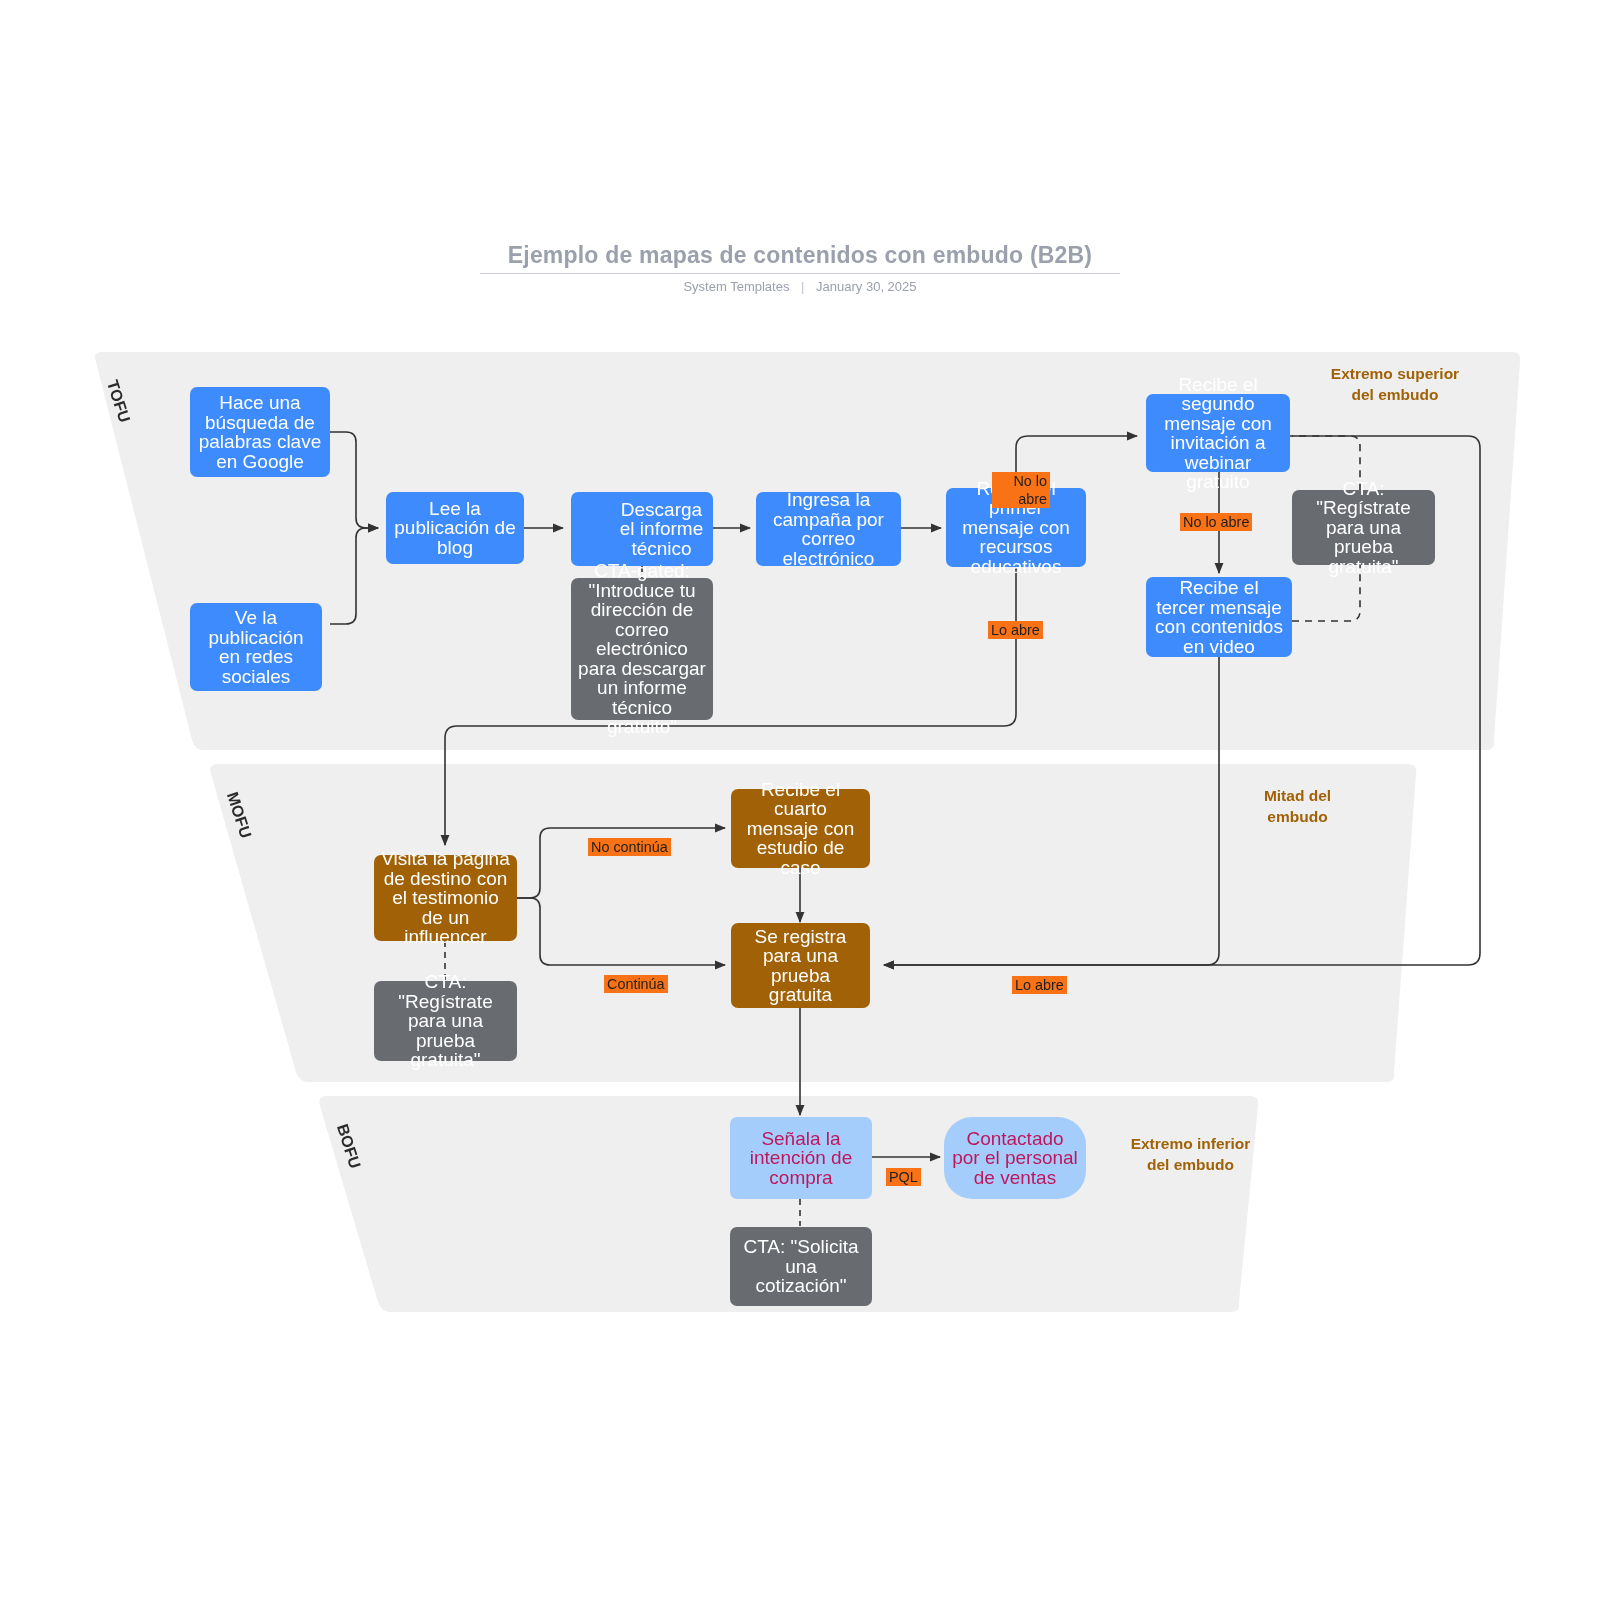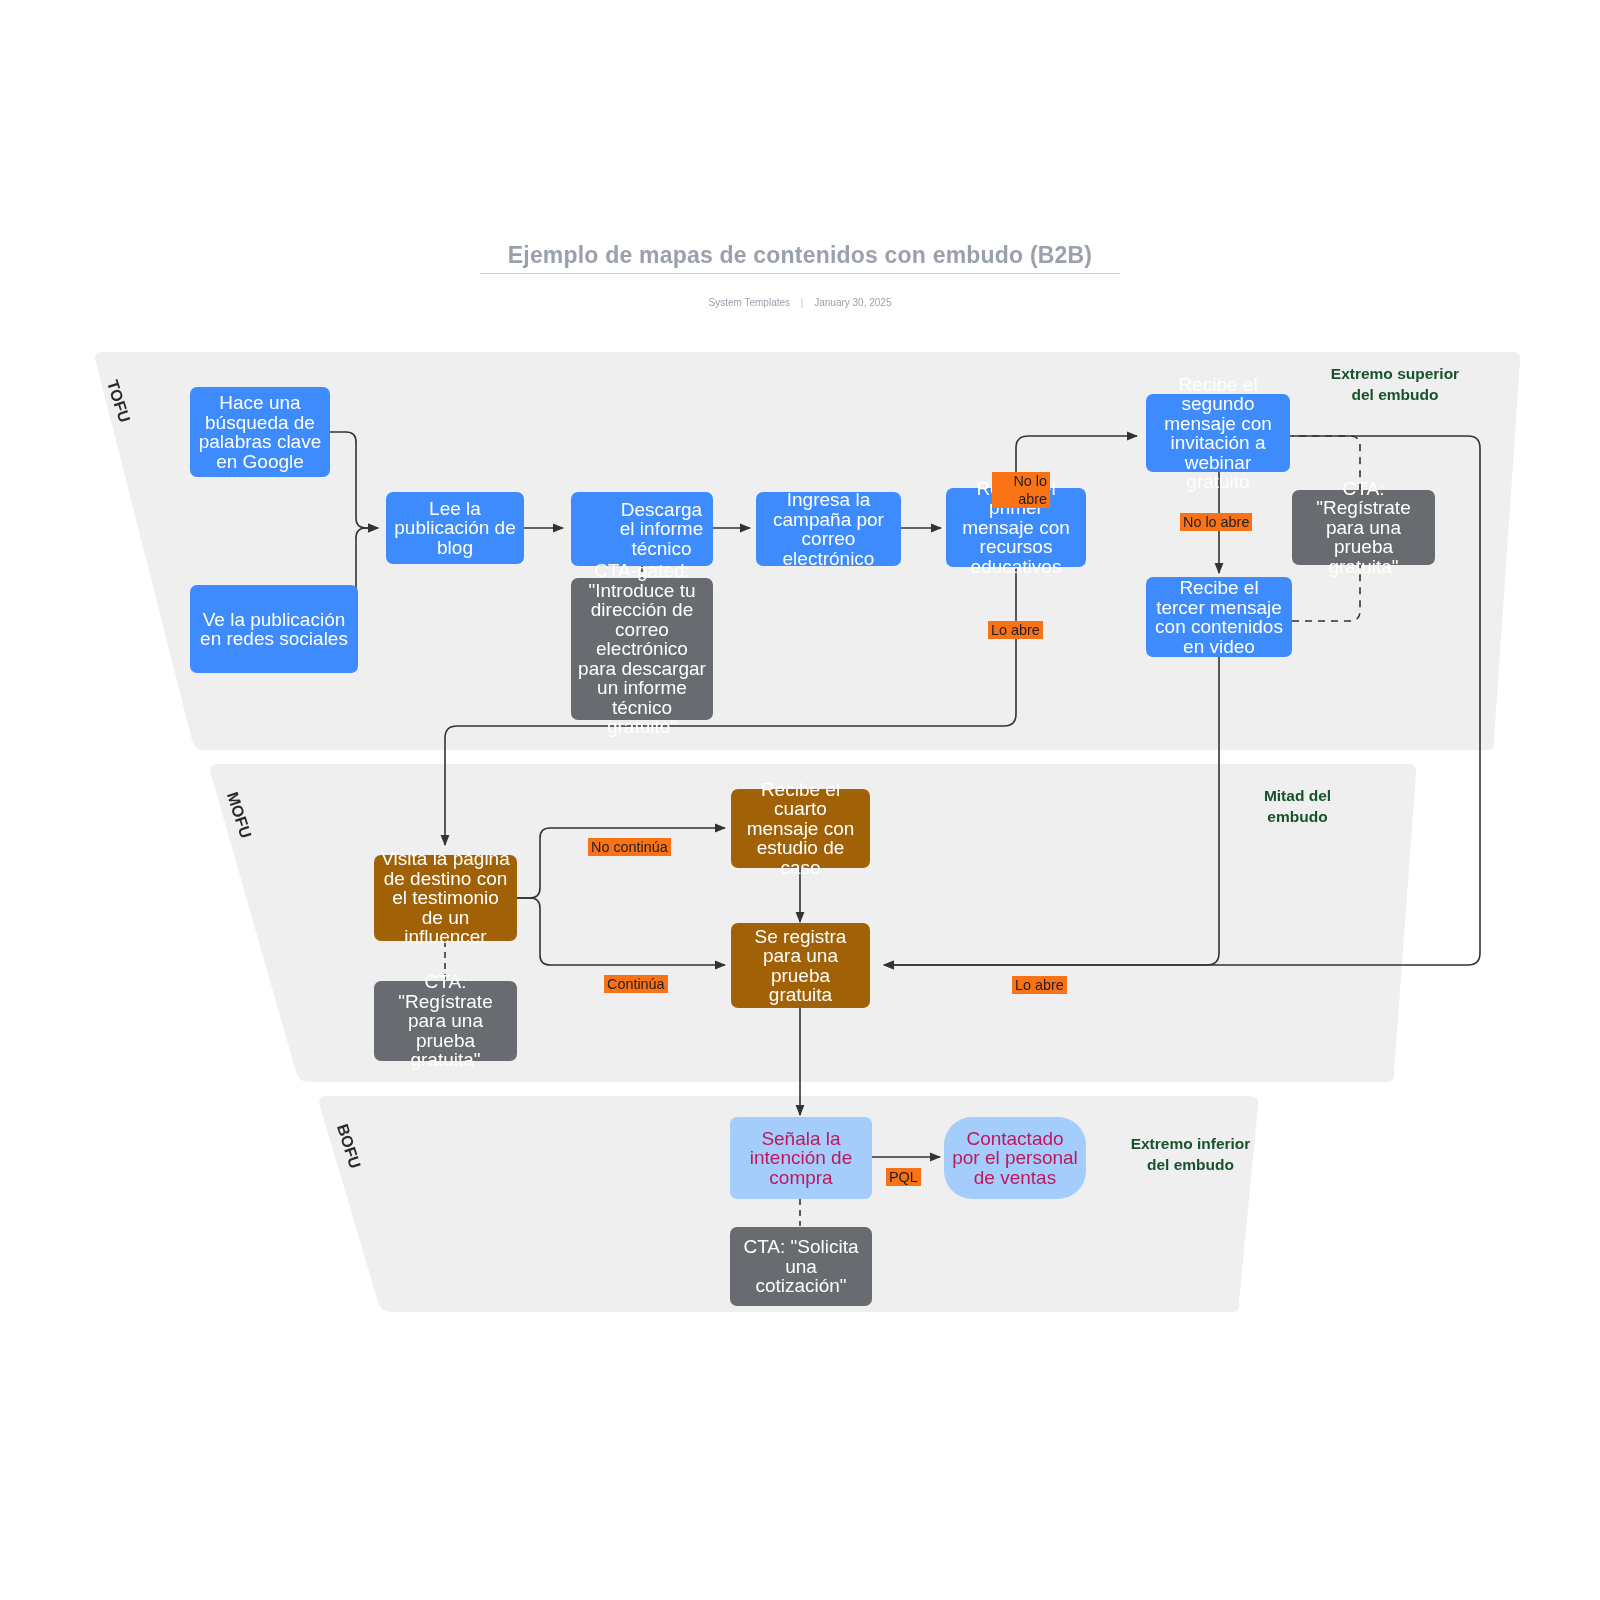--- a/index.html
+++ b/index.html
@@ -3,36 +3,36 @@
 <meta charset="utf-8">
 <style>
   html,body{margin:0;padding:0;background:#ffffff;}
   body{width:1600px;height:1600px;font-family:"Liberation Sans",sans-serif;position:relative;overflow:hidden;}
   #stage{position:absolute;left:0;top:0;width:1600px;height:1600px;}
   svg#canvas{position:absolute;left:0;top:0;width:1600px;height:1600px;}
 
   .hdr{position:absolute;left:0;top:240px;width:1600px;text-align:center;}
   .hdr-title{font-size:23px;font-weight:bold;color:#9aa0ac;letter-spacing:.2px;line-height:30px;}
   .hdr-rule{width:640px;height:1px;background:#c9ccd3;margin:3px auto 0 auto;}
-  .hdr-sub{margin-top:23px;font-size:10px;color:#9aa0ac;}
+  .hdr-sub{margin-top:5px;font-size:13px;color:#9aa0ac;}
   .hdr-sep{display:inline-block;margin:0 8px;color:#c0c4cc;}
 
   .node{position:absolute;box-sizing:border-box;border-radius:7px;display:flex;
         align-items:center;justify-content:center;text-align:center;padding:5px 7px;
         font-size:19px;line-height:19.5px;}
   .n-tofu{background:#3d8bfd;color:#ffffff;}
   .n-mofu{background:#a16207;color:#ffffff;}
   .n-bofu{background:#a5cdfc;color:#be185d;}
   .n-cta{background:#686b70;color:#ffffff;}
 
   .edge-label{position:absolute;font-size:14.4px;line-height:18px;color:#1f1f1f;
               background:#f97316;padding:0 3px;text-align:right;white-space:nowrap;margin-top:20px;}
   .edge-label.wrap{white-space:normal;width:52px;}
 
-  .stage-label{position:absolute;font-size:15.5px;font-weight:bold;color:#14532d;
+  .stage-label{position:absolute;font-size:15.5px;font-weight:bold;color:#a16207;
                line-height:21px;text-align:center;}
   .rot-label{position:absolute;font-size:16px;font-weight:bold;color:#2b2b2b;
              transform-origin:left top;white-space:nowrap;}
 </style>
 </head>
 <body>
 
 <div id="stage">
 
   <svg id="canvas" viewBox="0 0 1600 1600">
@@ -109,21 +109,21 @@
   <div class="stage-label" style="left:1210px;top:785px;width:175px;">
     <div>Mitad del</div>
     <div>embudo</div>
   </div>
   <div class="stage-label" style="left:1098px;top:1113px;width:185px;margin-top:20px;">
     <div>Extremo inferior</div>
     <div>del embudo</div>
   </div>
 
   <div class="node n-tofu" style="left:190px;top:387px;width:140px;height:90px;">Hace una búsqueda de palabras clave en Google</div>
-  <div class="node n-tofu" style="left:190px;top:585px;width:168px;height:88px;">Ve la publicación en redes sociales</div>
+  <div class="node n-tofu" style="left:190px;top:603px;width:132px;height:88px;">Ve la publicación en redes sociales</div>
   <div class="node n-tofu" style="left:386px;top:492px;width:138px;height:72px;">Lee la publicación de blog</div>
   <div class="node n-tofu" style="left:571px;top:492px;width:142px;height:74px;padding-left:46px;">Descarga el informe técnico</div>
   <div class="node n-tofu" style="left:756px;top:492px;width:145px;height:74px;">Ingresa la campaña por correo electrónico</div>
   <div class="node n-tofu" style="left:946px;top:488px;width:140px;height:79px;">Recibe el primer mensaje con recursos educativos</div>
   <div class="node n-tofu" style="left:1146px;top:394px;width:144px;height:78px;">Recibe el segundo mensaje con invitación a webinar gratuito</div>
   <div class="node n-tofu" style="left:1146px;top:577px;width:146px;height:80px;">Recibe el tercer mensaje con contenidos en video</div>
   <div class="node n-cta" style="left:571px;top:578px;width:142px;height:142px;">CTA-gated: "Introduce tu dirección de correo electrónico para descargar un informe técnico gratuito"</div>
   <div class="node n-cta" style="left:1292px;top:490px;width:143px;height:75px;">CTA: "Regístrate para una prueba gratuita"</div>
 
   <div class="node n-mofu" style="left:374px;top:855px;width:143px;height:86px;">Visita la página de destino con el testimonio de un influencer</div>

